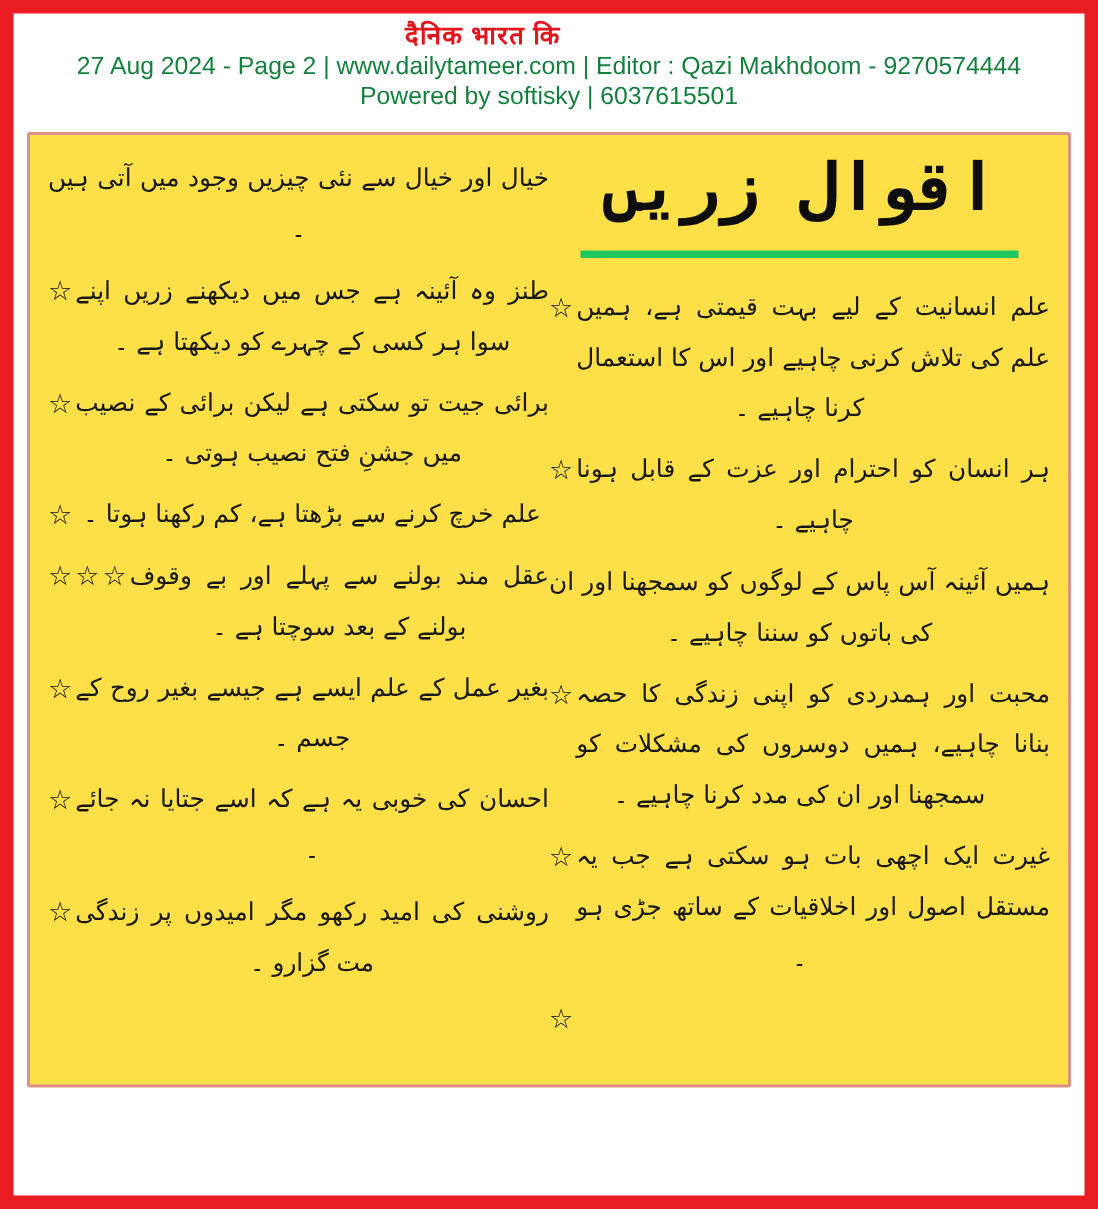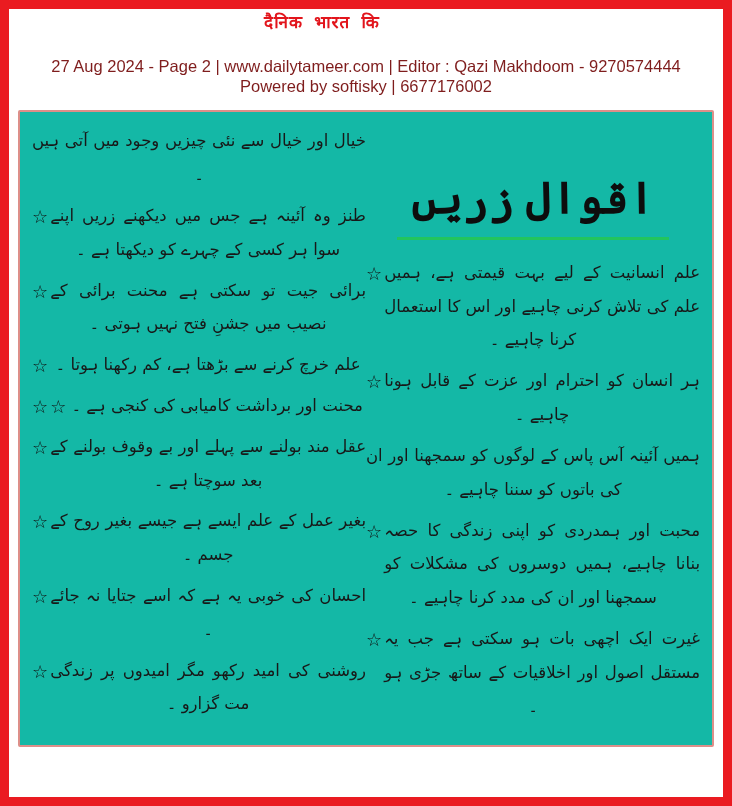--- a/index.html
+++ b/index.html
@@ -20,66 +20,65 @@
   }
   
   .masthead{
     text-align:center;
     padding-top:6px;
     color:var(--brand-red);
     line-height:1;
   }
   .mast-inner{display:inline-block;text-align:left;}
   .mast-tagline{
-    font-family:Liberation Mono, monospace;
+    font-family:Liberation Serif, serif;
     font-size:17px;font-weight:bold;
     margin-left:-88px;
     margin-bottom:2px;
     letter-spacing:1px;
   }
   .mast-title{
     font-family:"DejaVu Sans",sans-serif;
     font-size:64px;font-weight:bold;
     line-height:0.92;
     letter-spacing:2px;
   }
   
   .header-info{
     text-align:center;
-    color:#7f1d1d;
+    color:#15803d;
     font-size:16.5px;
     line-height:1.22;
-    margin-top:22px;
+    margin-top:0;
     font-stretch:condensed;
   }
   
   .content-box{
     margin:14px 9px 0 9px;
     height:637px;
     border:2px solid var(--box-border);
     border-radius:2px;
-    background:#14b8a6;
+    background:#fde047;
     padding:12px 12px 8px 12px;
     display:flex;
     overflow:hidden;
   }
   .col{flex:1 1 0;min-width:0;overflow:hidden;}
   
   .art-title-wrap{text-align:center;margin:2px 0 16px 0;}
   .art-title{
     display:inline-block;
-    font-family:Liberation Serif, serif;
+    font-family:Liberation Mono, monospace;
     direction:rtl;
     font-size:44px;
     font-weight:bold;
     color:#0d0d0d;
     padding:0 14px 12px 14px;
-    border-bottom:3px solid #22c55e;
+    border-bottom:5px solid #22c55e;
     line-height:1.15;
-    margin-top:48px;
   }
   
   .quote{
     direction:rtl;
     unicode-bidi:plaintext;
     font-family:"DejaVu Sans",sans-serif;
     color:var(--ink);
     font-size:16.5px;
     line-height:2.05;
     text-align:justify;
@@ -101,54 +100,53 @@
 <div class="page">
 
   <div class="masthead">
     <div class="mast-inner">
       <div class="mast-tagline">दैनिक भारत कि</div>
     </div>
   </div>
 
   <div class="header-info">
     <div>27 Aug 2024 - Page 2 | www.dailytameer.com | Editor : Qazi Makhdoom - 9270574444</div>
-    <div>Powered by softisky | 6677176002</div>
+    <div>Powered by softisky | 6037615501</div>
   </div>
 
   <div class="content-box">
 
     <div class="col">
 
         <p class="quote">
           
           <span>خیال اور خیال سے نئی چیزیں وجود میں آتی ہیں ۔</span>
         </p>
 
         <p class="quote">
           <span class="star">☆</span>
           <span>طنز وہ آئینہ ہے جس میں دیکھنے زریں اپنے سوا ہر کسی کے چہرے کو دیکھتا ہے ۔</span>
         </p>
 
         <p class="quote">
           <span class="star">☆</span>
-          <span>برائی جیت تو سکتی ہے محنت برائی کے نصیب میں جشنِ فتح نہیں ہوتی ۔</span>
+          <span>برائی جیت تو سکتی ہے لیکن برائی کے نصیب میں جشنِ فتح نصیب ہوتی ۔</span>
         </p>
 
         <p class="quote">
           <span class="star">☆</span>
           <span>علم خرچ کرنے سے بڑھتا ہے، کم رکھنا ہوتا ۔</span>
         </p>
 
         <p class="quote">
           <span class="star">☆</span>
         </p>
 
         <p class="quote">
           <span class="star">☆</span>
-          <span>محنت اور برداشت کامیابی کی کنجی ہے ۔</span>
         </p>
 
         <p class="quote">
           <span class="star">☆</span>
           <span>عقل مند بولنے سے پہلے اور بے وقوف بولنے کے بعد سوچتا ہے ۔</span>
         </p>
 
         <p class="quote">
           <span class="star">☆</span>
           <span>بغیر عمل کے علم ایسے ہے جیسے بغیر روح کے جسم ۔</span>

